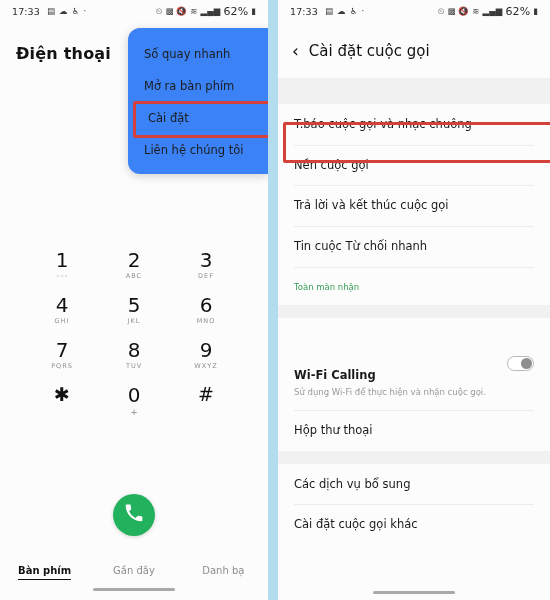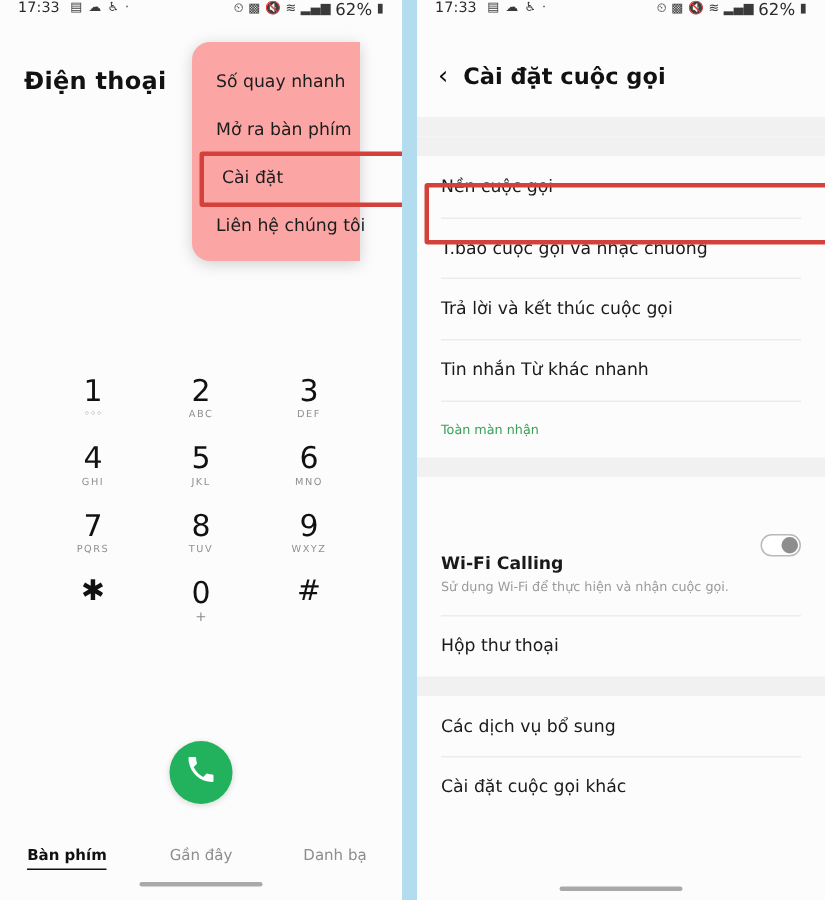--- a/index.html
+++ b/index.html
@@ -27,42 +27,42 @@
 
   .gap-strip {
     width:10px; height:600px;
     background:#b3ddef;
     flex:0 0 10px;
   }
 
   
   .statusbar {
     height:22px;
-    display:flex; align-items:flex-start;
+    display:flex; align-items:center;
     padding:0 12px;
     font-size:9.5px; color:#2b2b2b;
     letter-spacing:.1px;
   }
   .sb-left { display:flex; align-items:center; gap:4px; }
   .sb-right { margin-left:auto; display:flex; align-items:center; gap:3px; }
   .sb-time { font-size:9.5px; color:#2b2b2b; margin-right:3px; }
   .sb-ico { font-size:8.5px; color:#3a3a3a; line-height:1; }
   .sb-batt { font-size:11px; color:#2b2b2b; }
 
   
   .dialer-title {
     font-size:16px; font-weight:bold; color:#121212;
     padding:22px 0 0 16px; letter-spacing:.2px;
   }
 
   .menu-popup {
     position:absolute;
     left:128px; top:28px;
-    width:112px;
-    background:#fca5a5;
+    width:140px;
+    background:#3b82f6;
     border-radius:12px 0 0 12px;
     box-shadow:0 2px 10px rgba(0,0,0,.18);
     padding:10px 0 8px 0;
     z-index:5;
   }
   .menu-item {
     font-size:11.5px; color:#1c1c1c;
     padding:9px 0 9px 16px;
     white-space:nowrap;
   }
@@ -128,21 +128,21 @@
 
   
   .settings-header {
     display:flex; align-items:center; gap:10px;
     padding:20px 0 18px 14px;
   }
   .back-chev {
     font-size:17px; color:#111111; line-height:1;
     font-family:"DejaVu Sans", sans-serif;
   }
-  .settings-title { font-size:15px; font-weight:bold; color:#111111; }
+  .settings-title { font-size:15px; font-weight:normal; color:#111111; }
 
   .sect-gap { height:13px; background:#f1f1f1; }
   .sect { background:#fcfcfc; }
 
   .row {
     position:relative;
     padding:12px 16px 12px 16px;
     min-height:38px;
     display:flex; align-items:center;
   }
@@ -322,36 +322,36 @@
       <span class="back-chev">‹</span>
       <span class="settings-title">Cài đặt cuộc gọi</span>
     </div>
 
     <div class="sect-gap"></div>
 
     <div class="sect-gap"></div>
     <div class="sect">
       <div class="row">
         <div class="row-text">
+          <div class="row-title">T.báo cuộc gọi và nhạc chuông</div>
+        </div>
+      </div>
+      <div class="row">
+        <div class="row-text">
           <div class="row-title">Nền cuộc gọi</div>
         </div>
       </div>
       <div class="row">
         <div class="row-text">
-          <div class="row-title">T.báo cuộc gọi và nhạc chuông</div>
-        </div>
-      </div>
-      <div class="row">
-        <div class="row-text">
           <div class="row-title">Trả lời và kết thúc cuộc gọi</div>
         </div>
       </div>
       <div class="row">
         <div class="row-text">
-          <div class="row-title">Tin nhắn Từ khác nhanh</div>
+          <div class="row-title">Tin cuộc Từ chối nhanh</div>
         </div>
       </div>
       <div class="row">
         <div class="row-text">
           <div class="row-sub green">Toàn màn nhận</div>
         </div>
       </div>
     </div>
 
     <div class="sect-gap"></div>

